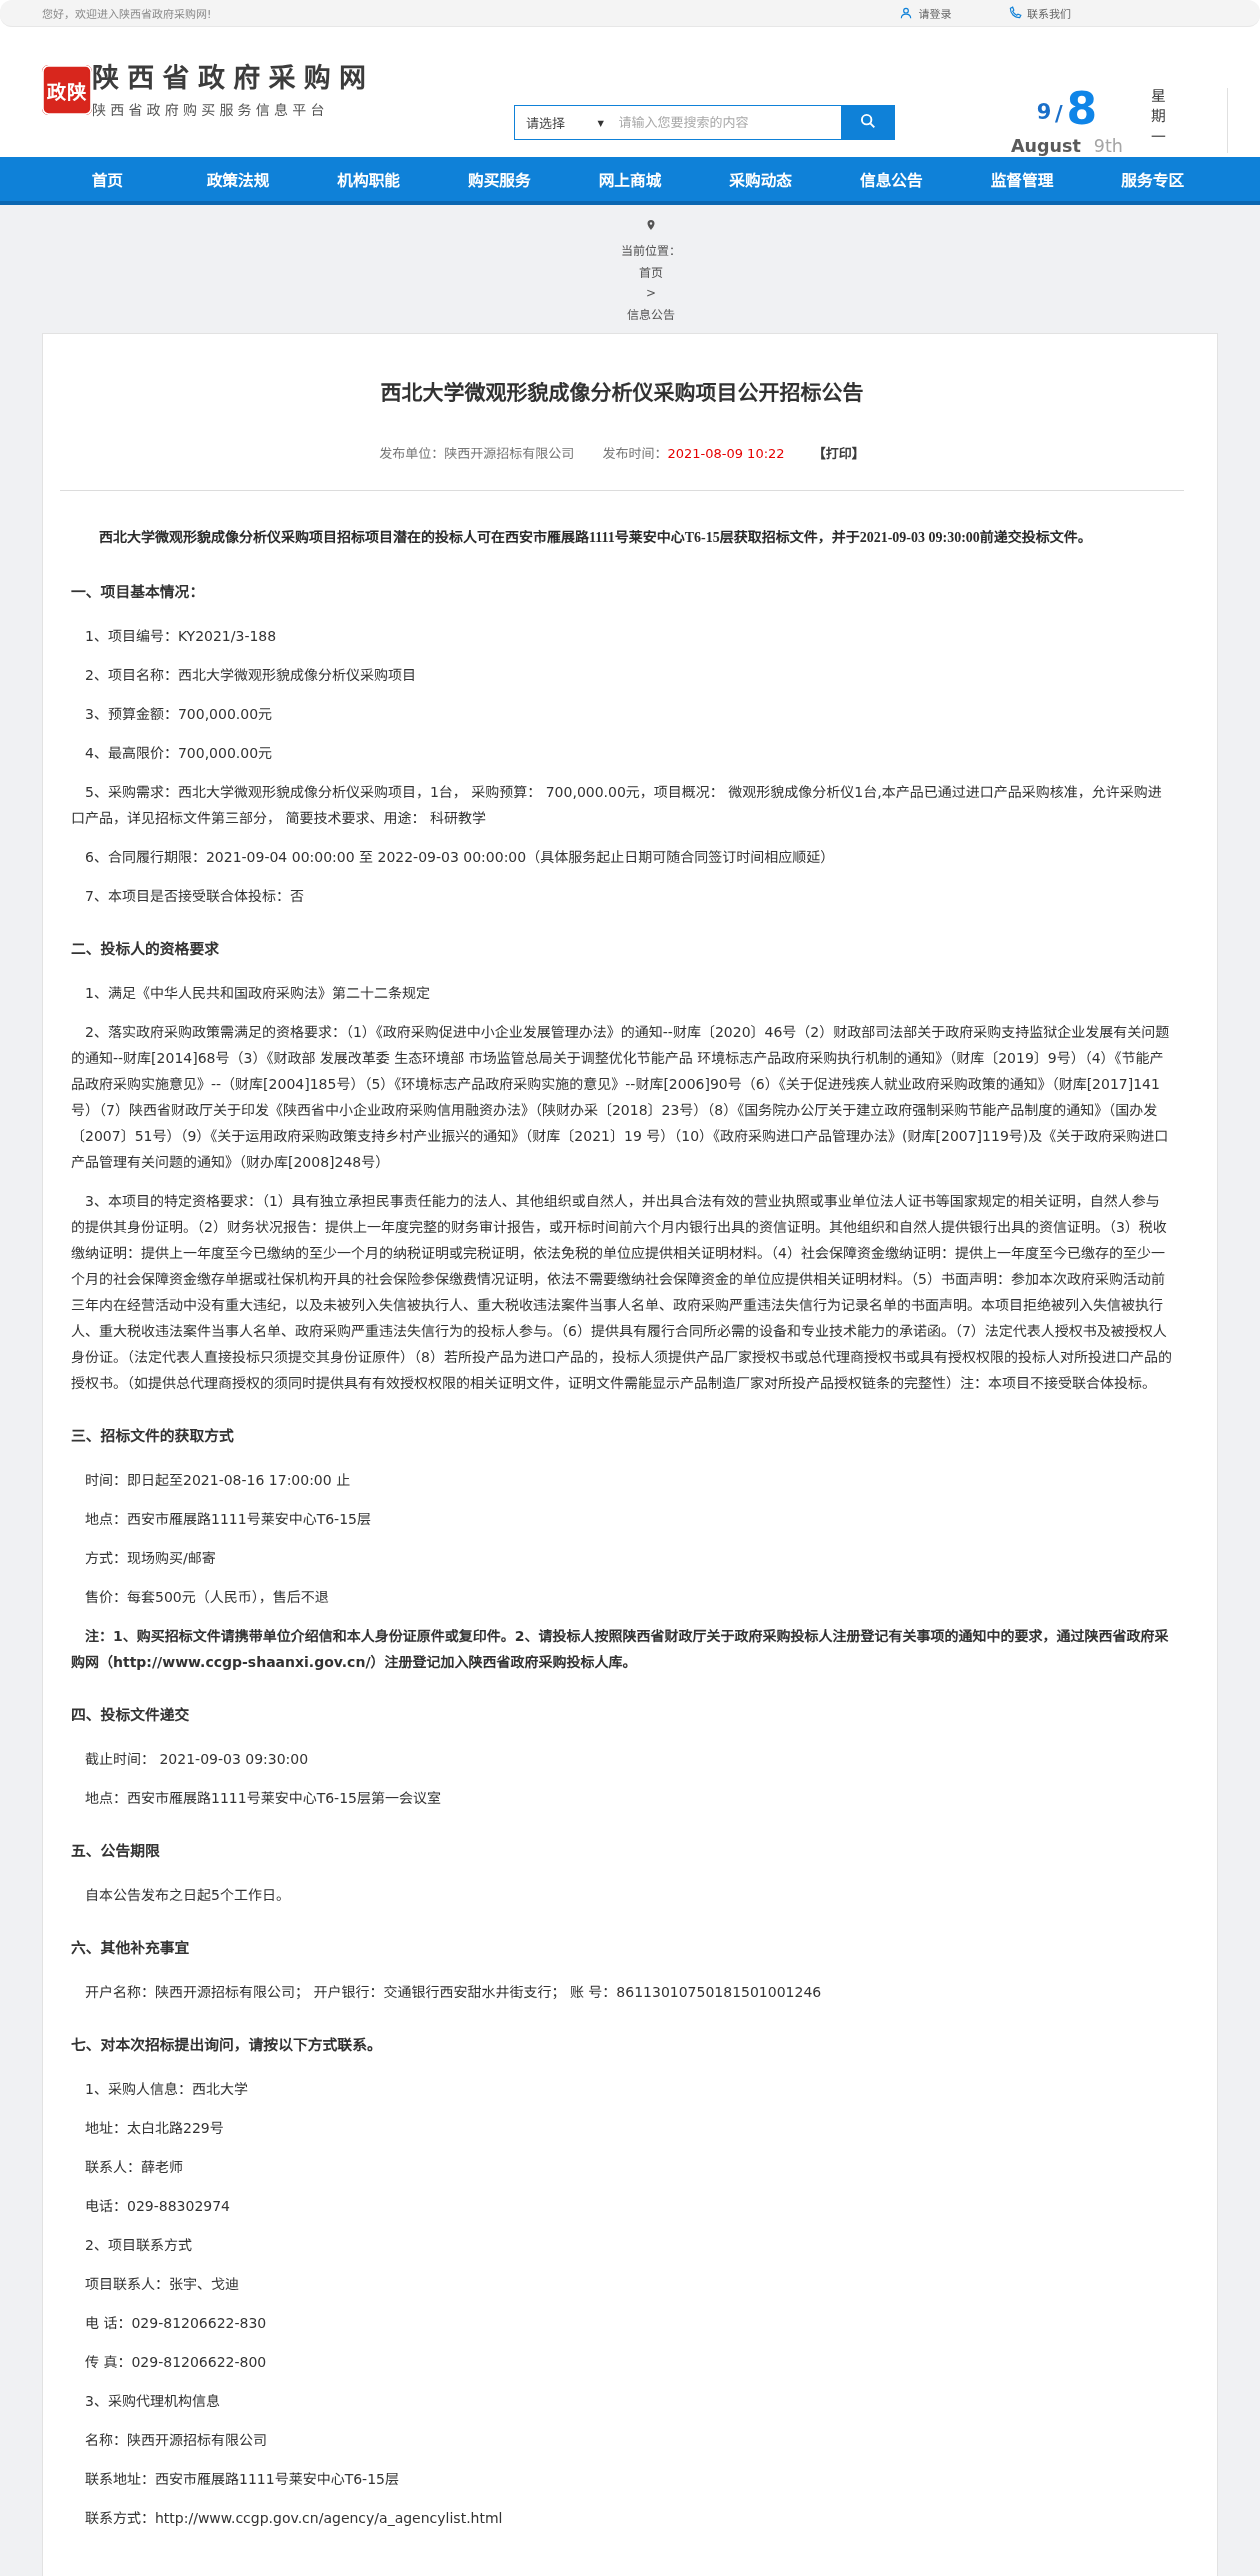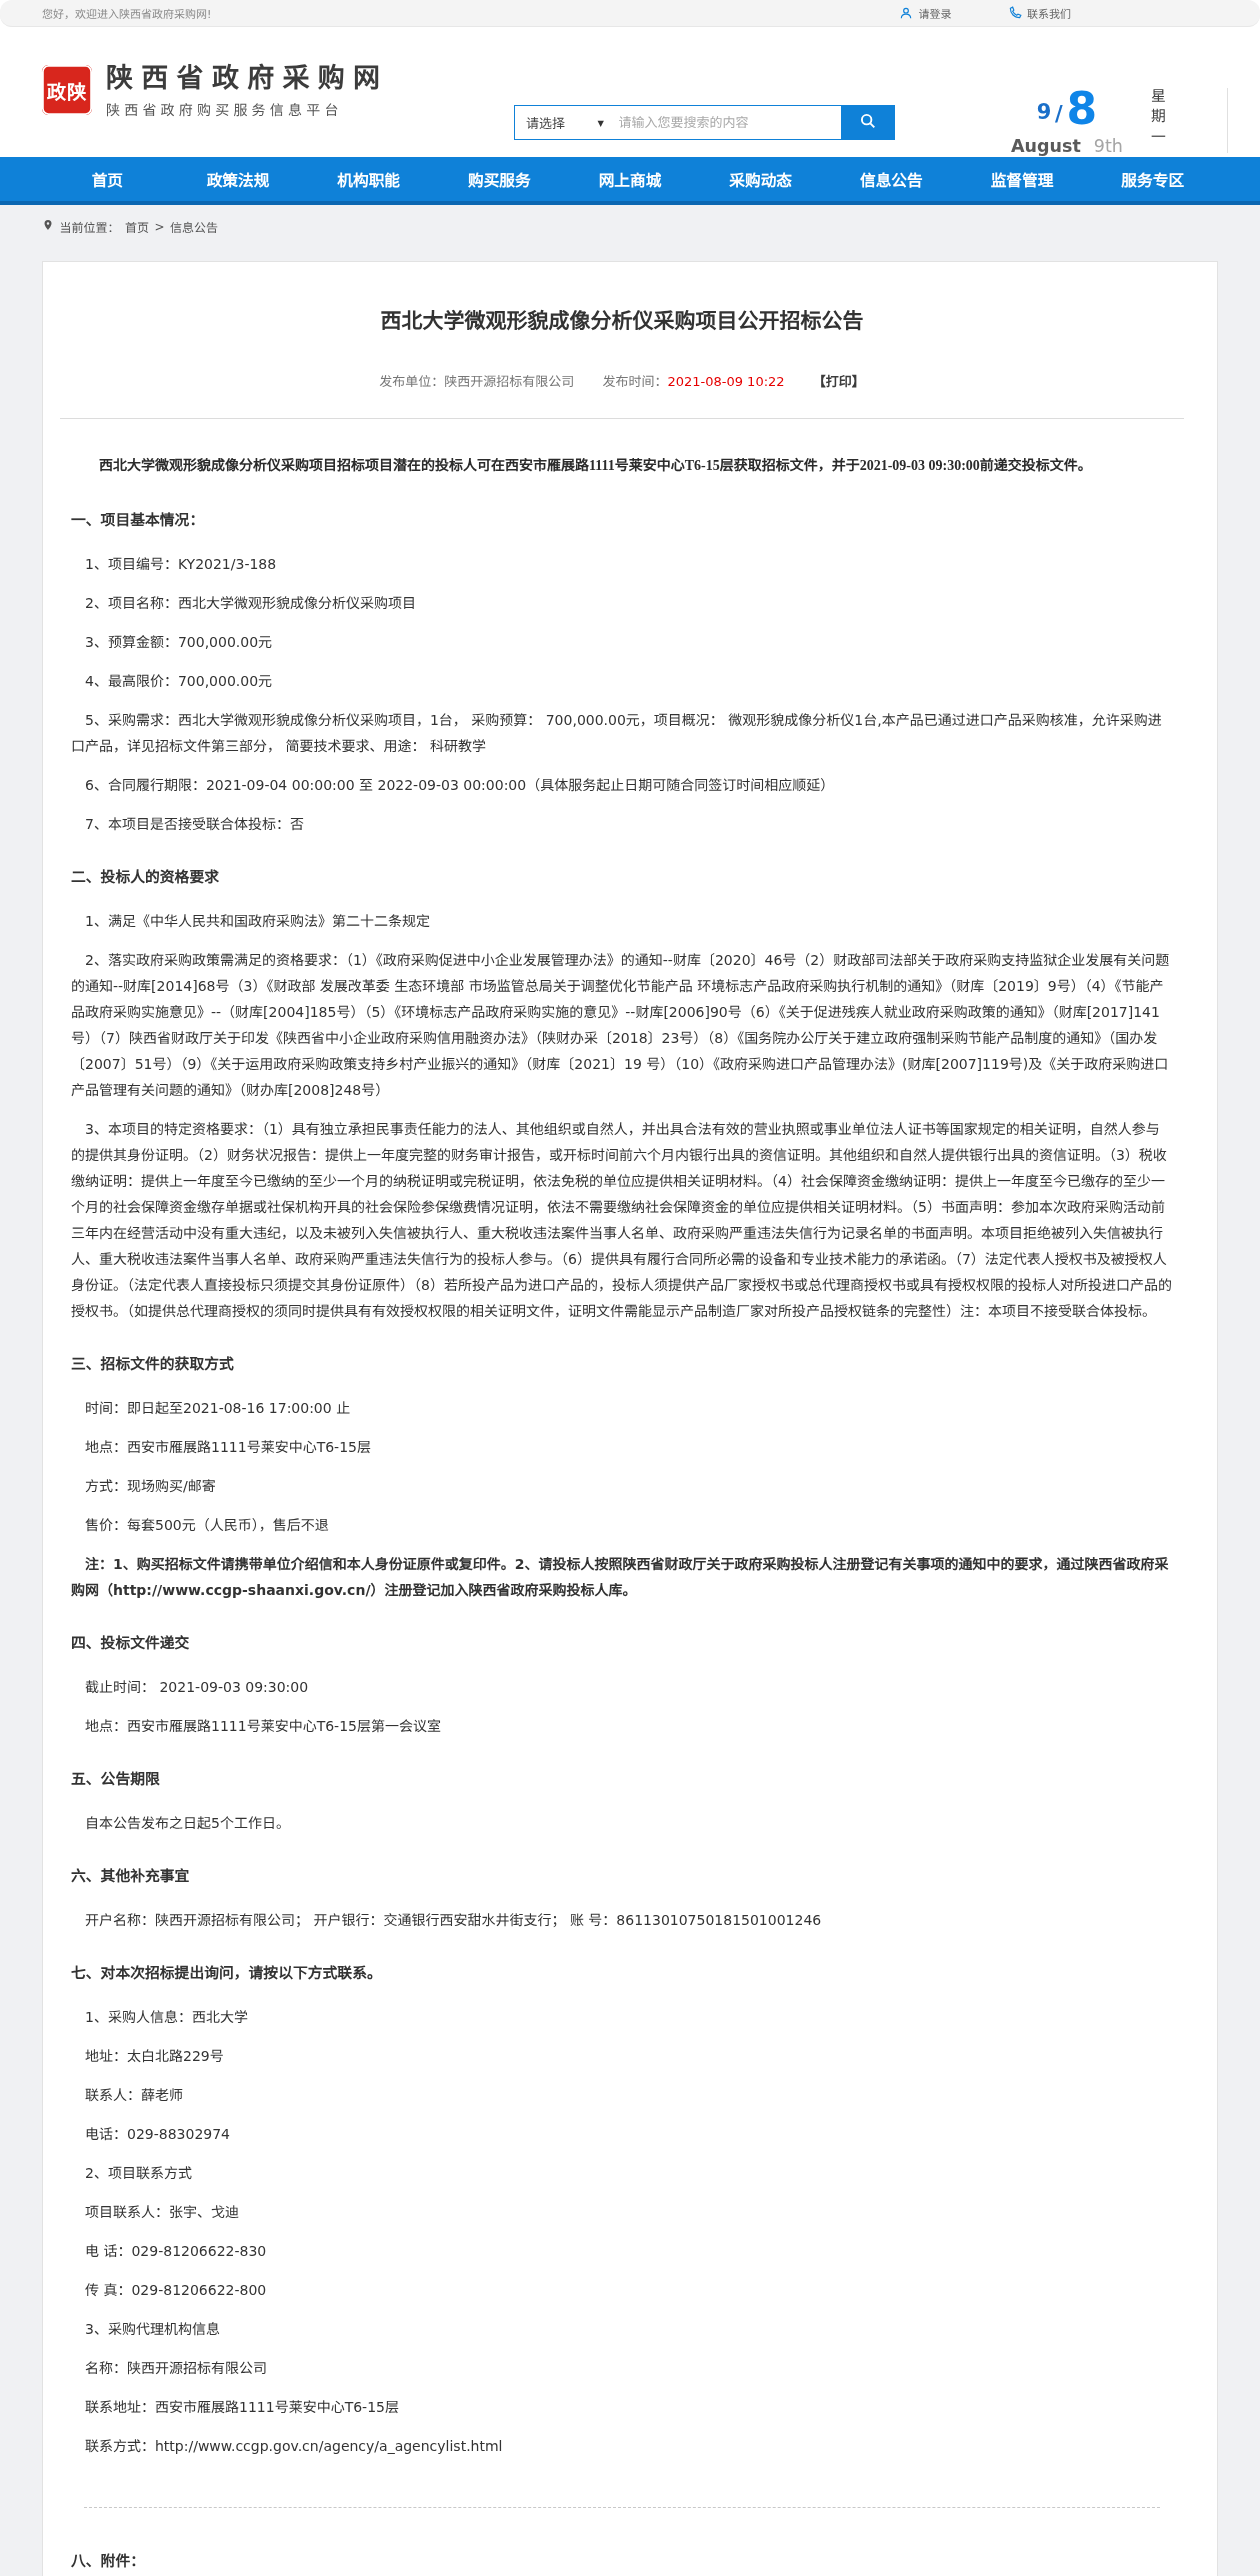--- a/index.html
+++ b/index.html
@@ -14,21 +14,21 @@
   .top-link { display:flex; align-items:center; gap:5.5px; color:#666; cursor:pointer; }
   .top-link svg { display:block; }
 
   
   .header { height:130px; background:#fff; position:relative; }
   .brand { position:absolute; left:42px; top:35px; display:flex; align-items:center; }
   .logo-box { width:50px; height:50px; background:#d8261d; border-radius:6.5px;
               box-shadow:inset 0 0 0 1.8px #fff, inset 0 0 0 3.7px #d8261d;
               color:#fff; font-weight:bold; font-size:19.4px; display:flex;
               align-items:center; justify-content:center; letter-spacing:0.9px; }
-  .brand-text { margin-left:14px; }
+  .brand-text { margin-left:0; }
   .site-title { font-size:27px; font-weight:bold; color:#3c3c3c; letter-spacing:8.3px; line-height:31px; }
   .site-subtitle { font-size:14px; color:#555; letter-spacing:4.2px; margin-top:5.5px; }
 
   .searchbox { position:absolute; left:514px; top:78px; width:381px; height:35px;
                border:1.8px solid #0f81d8; display:flex; background:#fff; }
   .search-select { width:98px; display:flex; align-items:center; justify-content:space-between;
                    padding:0 9.2px 0 11px; font-size:13px; color:#444; cursor:pointer; }
   .search-select .caret { font-size:8.3px; color:#333; }
   .search-input { flex:1; border:0; outline:none; font-size:13px; color:#333;
                   font-family:inherit; padding:0 5.5px; }
@@ -50,22 +50,22 @@
   .header-vline { position:absolute; left:1227px; top:61px; width:0.9px; height:65px; background:#e0e0e0; }
 
   
   .nav { height:48px; background:#0f81d8; border-bottom:4.6px solid #0b67b2;
          display:flex; padding:0 42px; }
   .nav-item { flex:1; display:flex; align-items:center; justify-content:center;
               color:#fff; font-size:15.7px; font-weight:bold; text-decoration:none; cursor:pointer; }
 
   
   .page-body { background:#f0f1f3; padding-bottom:9.2px; }
-  .breadcrumb { display:flex; align-items:center; gap:5.5px; padding:13px 0 26px 42px;
-                font-size:12px; color:#555; }
+  .breadcrumb { display:flex; align-items:center; gap:5.5px; padding:13px 0 11px 42px;
+                font-size:12px; color:#555;flex-direction:column; }
   .breadcrumb a { color:#555; text-decoration:none; cursor:pointer; }
 
   .card { margin:0 42px; background:#fff; border:0.9px solid #e2e2e2;
           padding:42px 44px 65px 28px; }
   .article-title { text-align:center; font-size:21px; font-weight:bold; color:#333; margin:0 0 37px; }
   .article-meta { text-align:center; font-size:13px; color:#777;margin-top:24px; }
   .article-meta .sep { display:inline-block; width:24px; }
   .meta-red { color:#e60000; }
   .print-link { color:#3c3c3c; font-weight:bold; cursor:pointer; }
   .meta-divider { border:0; border-top:0.9px solid #dcdcdc; margin:28px -11px 33px -11px; }

